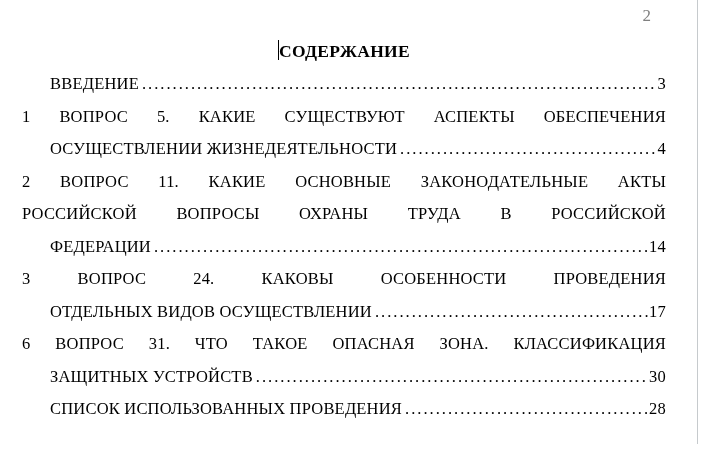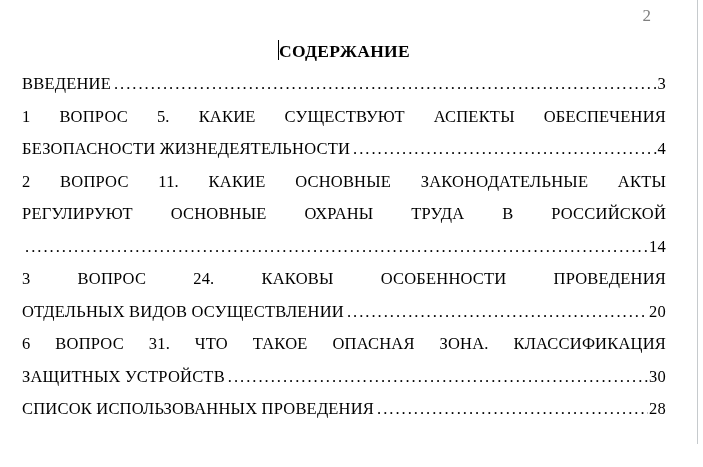--- a/index.html
+++ b/index.html
@@ -59,20 +59,21 @@
   }
   .toc-line.justify {
     text-align: justify;
     text-align-last: justify;
     white-space: normal;
     word-spacing: 1px;
   }
   .toc-line.leader {
     display: flex;
     align-items: baseline;
+    margin-left: 28px;
   }
   .toc-line.leader .entry-text { flex: 0 0 auto; white-space: nowrap; }
   .dots {
     flex: 1 1 auto;
     overflow: hidden;
     white-space: nowrap;
     margin-left: 3px;
     margin-right: 1px;
     letter-spacing: 2px;
     font-size: 16.5px;
@@ -94,37 +95,38 @@
     <div class="toc-title-line"><span class="caret"></span><span>СОДЕРЖАНИЕ</span></div>
 
     <div class="toc-line leader">
       <span class="entry-text">ВВЕДЕНИЕ</span>
       <span class="dots"></span>
       <span class="entry-page">3</span>
     </div>
 
     <div class="toc-line justify">1 ВОПРОС 5. КАКИЕ СУЩЕСТВУЮТ АСПЕКТЫ ОБЕСПЕЧЕНИЯ</div>
     <div class="toc-line leader">
-      <span class="entry-text">БЕЗОПАСНОСТИ ЖИЗНЕДЕЯТЕЛЬНОСТИ</span>
+      <span class="entry-text">ОСУЩЕСТВЛЕНИИ ЖИЗНЕДЕЯТЕЛЬНОСТИ</span>
       <span class="dots"></span>
       <span class="entry-page">4</span>
     </div>
 
     <div class="toc-line justify">2 ВОПРОС 11. КАКИЕ ОСНОВНЫЕ ЗАКОНОДАТЕЛЬНЫЕ АКТЫ</div>
-    <div class="toc-line justify">РЕГУЛИРУЮТ ОСНОВНЫЕ ОХРАНЫ ТРУДА В РОССИЙСКОЙ</div>
+    <div class="toc-line justify">РОССИЙСКОЙ ВОПРОСЫ ОХРАНЫ ТРУДА В РОССИЙСКОЙ</div>
     <div class="toc-line leader">
+      <span class="entry-text">ФЕДЕРАЦИИ</span>
       <span class="dots"></span>
       <span class="entry-page">14</span>
     </div>
 
     <div class="toc-line justify">3 ВОПРОС 24. КАКОВЫ ОСОБЕННОСТИ ПРОВЕДЕНИЯ</div>
     <div class="toc-line leader">
       <span class="entry-text">ОТДЕЛЬНЫХ ВИДОВ ОСУЩЕСТВЛЕНИИ</span>
       <span class="dots"></span>
-      <span class="entry-page">20</span>
+      <span class="entry-page">17</span>
     </div>
 
     <div class="toc-line justify">6 ВОПРОС 31. ЧТО ТАКОЕ ОПАСНАЯ ЗОНА. КЛАССИФИКАЦИЯ</div>
     <div class="toc-line leader">
       <span class="entry-text">ЗАЩИТНЫХ УСТРОЙСТВ</span>
       <span class="dots"></span>
       <span class="entry-page">30</span>
     </div>
 
     <div class="toc-line leader">

